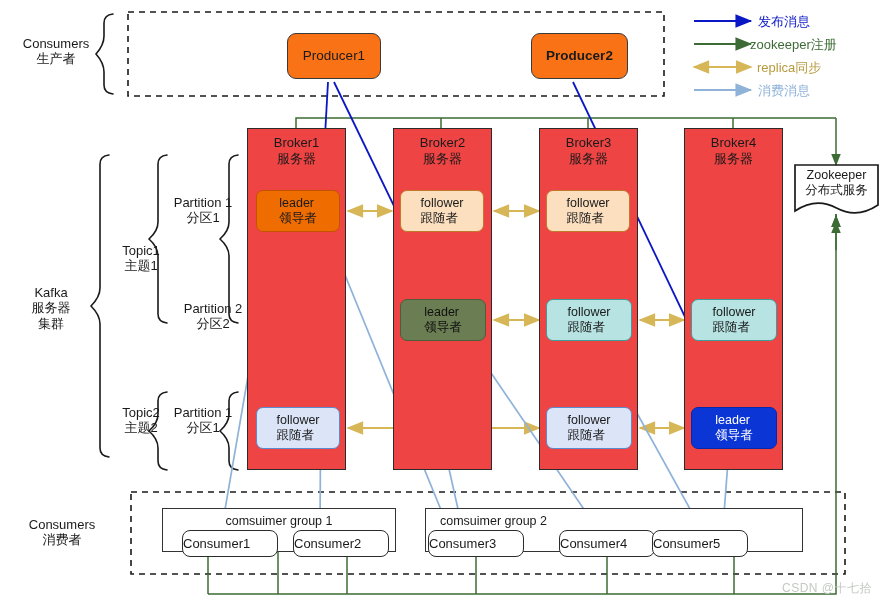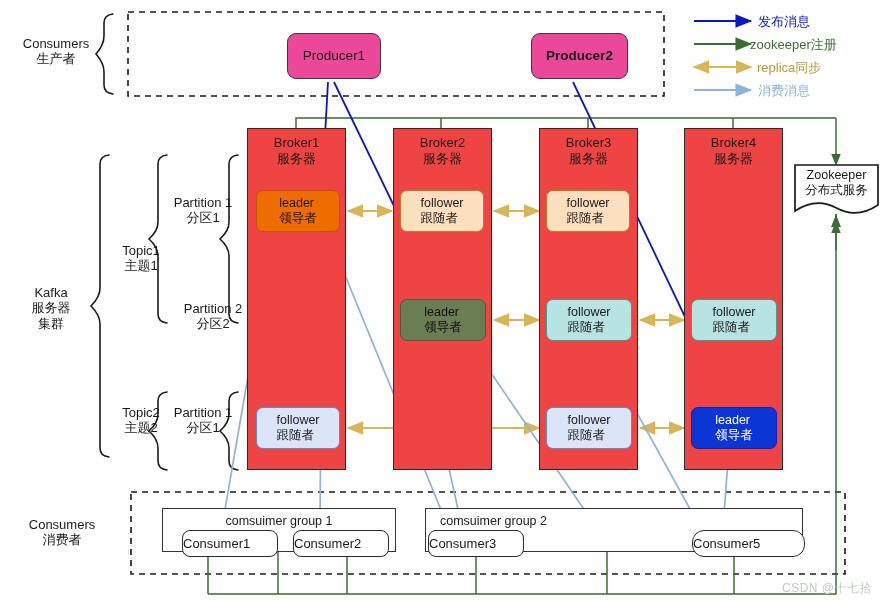--- a/index.html
+++ b/index.html
@@ -30,21 +30,21 @@
   .node {
     position: absolute;
     display: flex; flex-direction: column;
     align-items: center; justify-content: center;
     text-align: center; line-height: 1.2;
     font-size: 13px;
   }
   .producer-box {
     border: 1.6px solid #3a3a3a;
     border-radius: 9px;
-    background: #ec4899;
+    background: #f97316;
     font-size: 13.5px;
   }
   .broker-box {
     border: 1.7px solid #2b2b2b;
     background: #ef4444;
     justify-content: flex-start;
     padding-top: 6px;
   }
   .broker-title { font-size: 13px; line-height: 1.22; white-space: pre-line; }
   .repbox {
@@ -267,21 +267,24 @@
   <div class="consumer-box" style="left:293px; top:530px; width:96px; height:27px;">
     <span>Consumer2</span>
   </div>
 
   <div class="cgroup" style="left:425px; top:508px; width:378px; height:44px;">
     <div class="cgroup-title" style="text-align:left; left:14px;">comsuimer group 2</div>
   </div>
   <div class="consumer-box" style="left:428px; top:530px; width:96px; height:27px;">
     <span>Consumer3</span>
   </div>
-  <div class="consumer-box" style="left:692px; top:530px; width:113px; height:27px;border-radius:12px;">
+  <div class="consumer-box" style="left:559px; top:530px; width:96px; height:27px;">
+    <span>Consumer4</span>
+  </div>
+  <div class="consumer-box" style="left:652px; top:530px; width:96px; height:27px;">
     <span>Consumer5</span>
   </div>
 
   <div class="legend-text" style="left:758px; top:13px; color:#0a17c4;">发布消息</div>
   <div class="legend-text" style="left:750px; top:36px; color:#3d6b35;">zookeeper注册</div>
   <div class="legend-text" style="left:757px; top:59px; color:#b89a3e;">replica同步</div>
   <div class="legend-text" style="left:758px; top:82px; color:#8fb2d9;">消费消息</div>
 
   <div class="watermark" style="left:782px; top:580px;">CSDN @十七拾</div>
 

